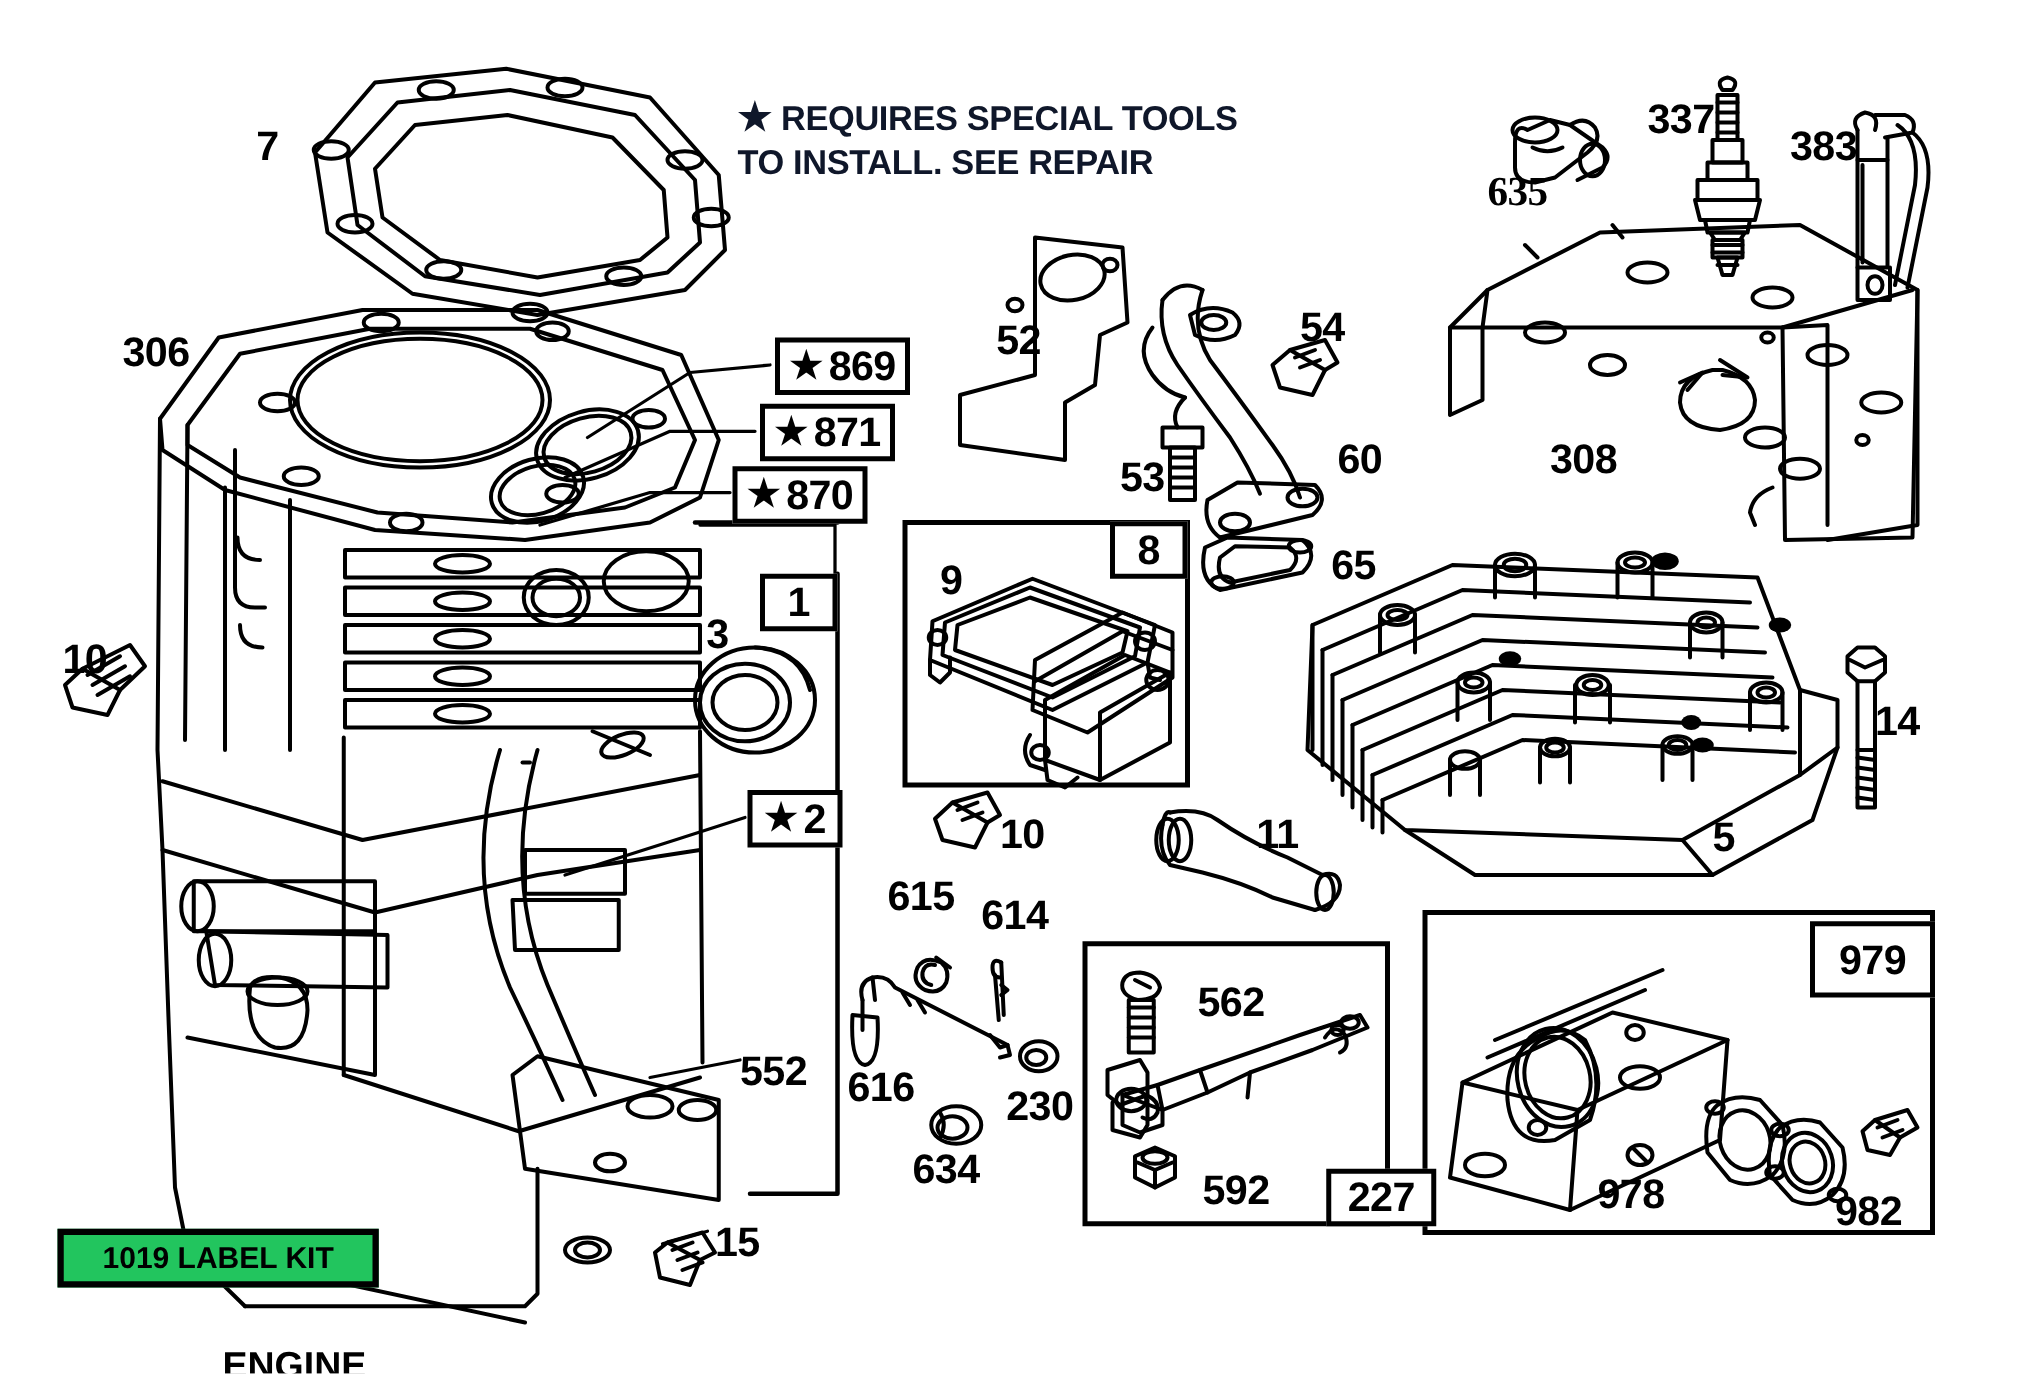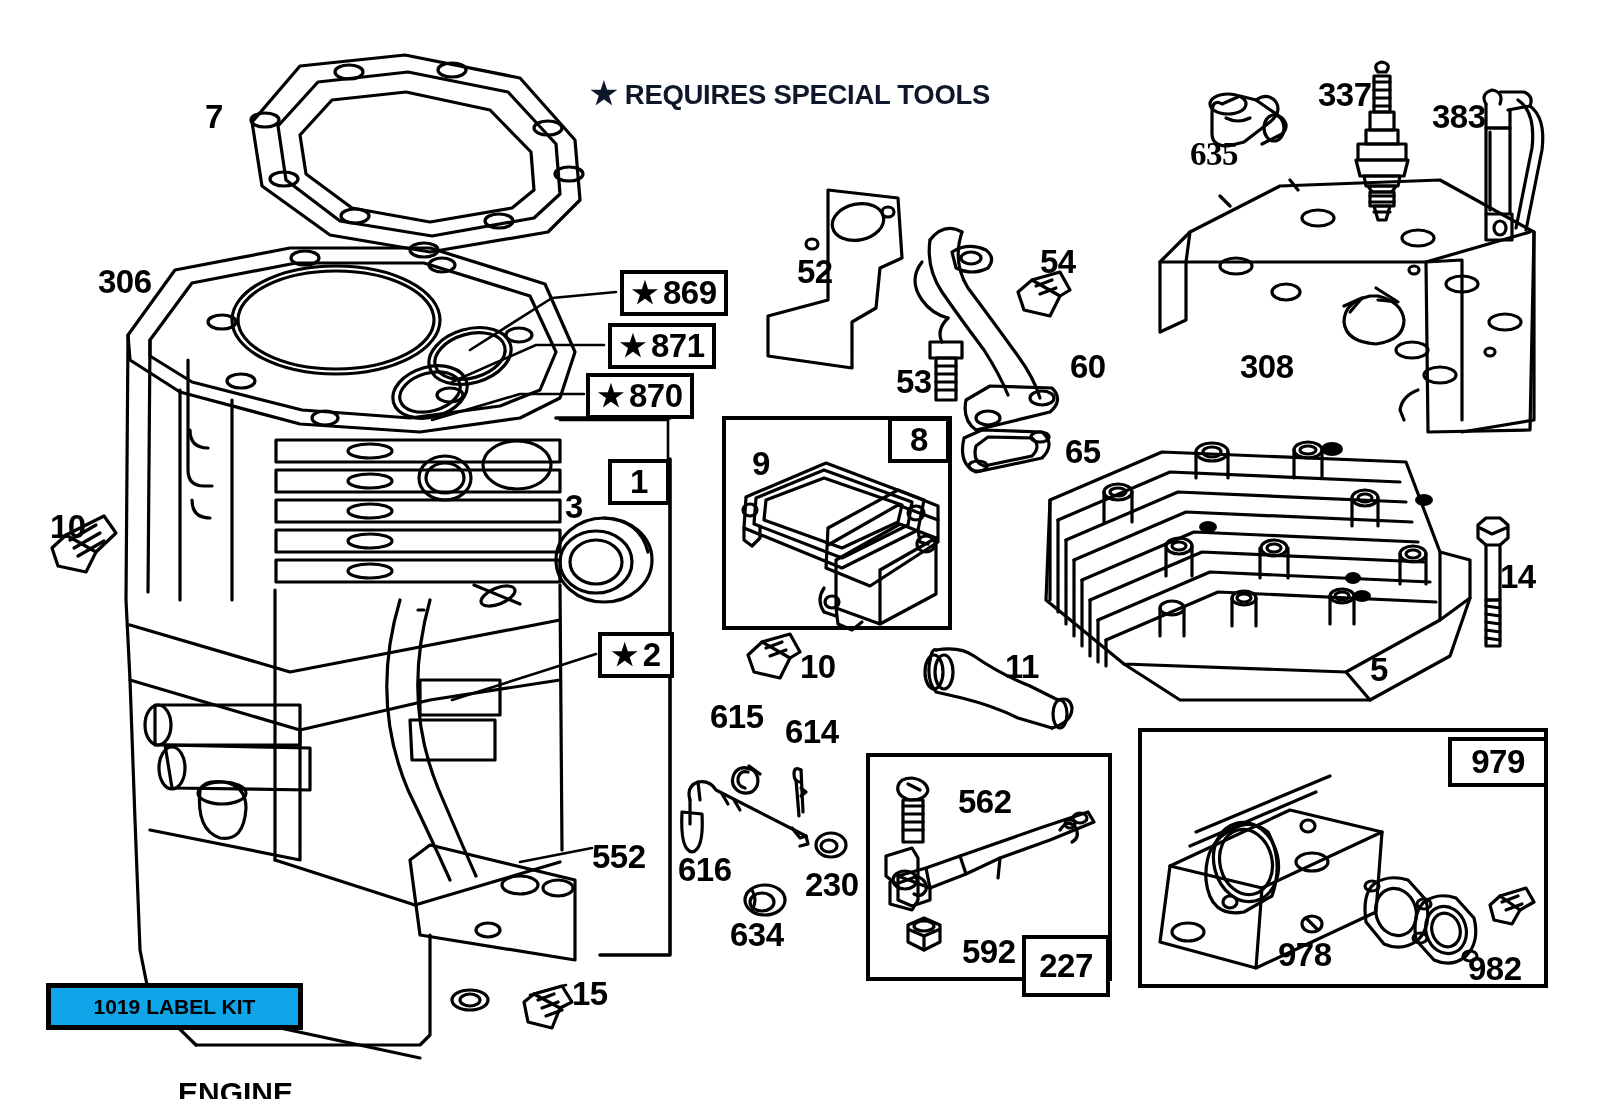--- a/index.html
+++ b/index.html
@@ -62,24 +62,24 @@
   }
   .star {
     font-size: 30px;
     line-height: 1;
     display: inline-block;
     vertical-align: -1px;
   }
   .labelkit {
     position: absolute;
     border: 5px solid #000;
-    background: #0ea5e9;
+    background: #22c55e;
     font-family: "Liberation Sans", sans-serif;
     font-weight: bold;
-    font-size: 21px;
+    font-size: 24px;
     color: #000;
     display: flex;
     align-items: center;
     justify-content: center;
     box-sizing: border-box;
     letter-spacing: 0px;
   }
   .groupbox {
     position: absolute;
     border: 4px solid #000;
@@ -528,21 +528,21 @@
         <path d="M534,994 L562,986 L572,1002 L560,1008"></path>
         <path d="M538,1000 L554,994 M542,1008 L558,1002 M546,1016 L562,1010"></path>
       </g>
 
     </g>
   </svg>
 
   <div class="note" style="left:590px; top:75px;">
     <span style="font-size:31px;">★</span>
     <span>REQUIRES SPECIAL TOOLS</span><br>
-    <br>
+    <span>TO INSTALL.  SEE REPAIR</span><br>
   </div>
 
   <div class="labelkit" style="left:46px; top:983px; width:257px; height:47px;">1019 LABEL KIT</div>
 
   <div class="partial-bottom" style="left:178px; top:1078px; width:260px; height:21px;">
     <div style="font-family:'Liberation Sans',sans-serif; font-weight:bold; font-size:30px; color:#000; line-height:1;">ENGINE</div>
   </div>
 
   <div id="group-boxes">
       <div class="groupbox" style="left: 722px; top: 416px; width: 230px; height: 214px;"></div>
@@ -598,21 +598,21 @@
       <div class="boxnum" style="left: 608px; top: 459px; width: 62px; height: 46px;">
         <span>1</span>
       </div>
       <div class="boxnum" style="left: 598px; top: 632px; width: 76px; height: 46px;">
         <span class="star" style="margin-right: 5px;">★</span>
         <span>2</span>
       </div>
       <div class="boxnum" style="left: 888px; top: 417px; width: 62px; height: 46px;">
         <span>8</span>
       </div>
-      <div class="boxnum" style="left: 1022px; top: 935px; width: 88px; height: 62px;">
+      <div class="boxnum" style="left: 1061px; top: 935px; width: 88px; height: 46px;">
         <span>227</span>
       </div>
-      <div class="boxnum" style="left: 1448px; top: 737px; width: 100px; height: 50px; text-align: right;">
+      <div class="boxnum" style="left: 1448px; top: 737px; width: 100px; height: 61px; text-align: right;">
         <span>979</span>
       </div>
     </div>
 
 </div>
 
 </body></html>

